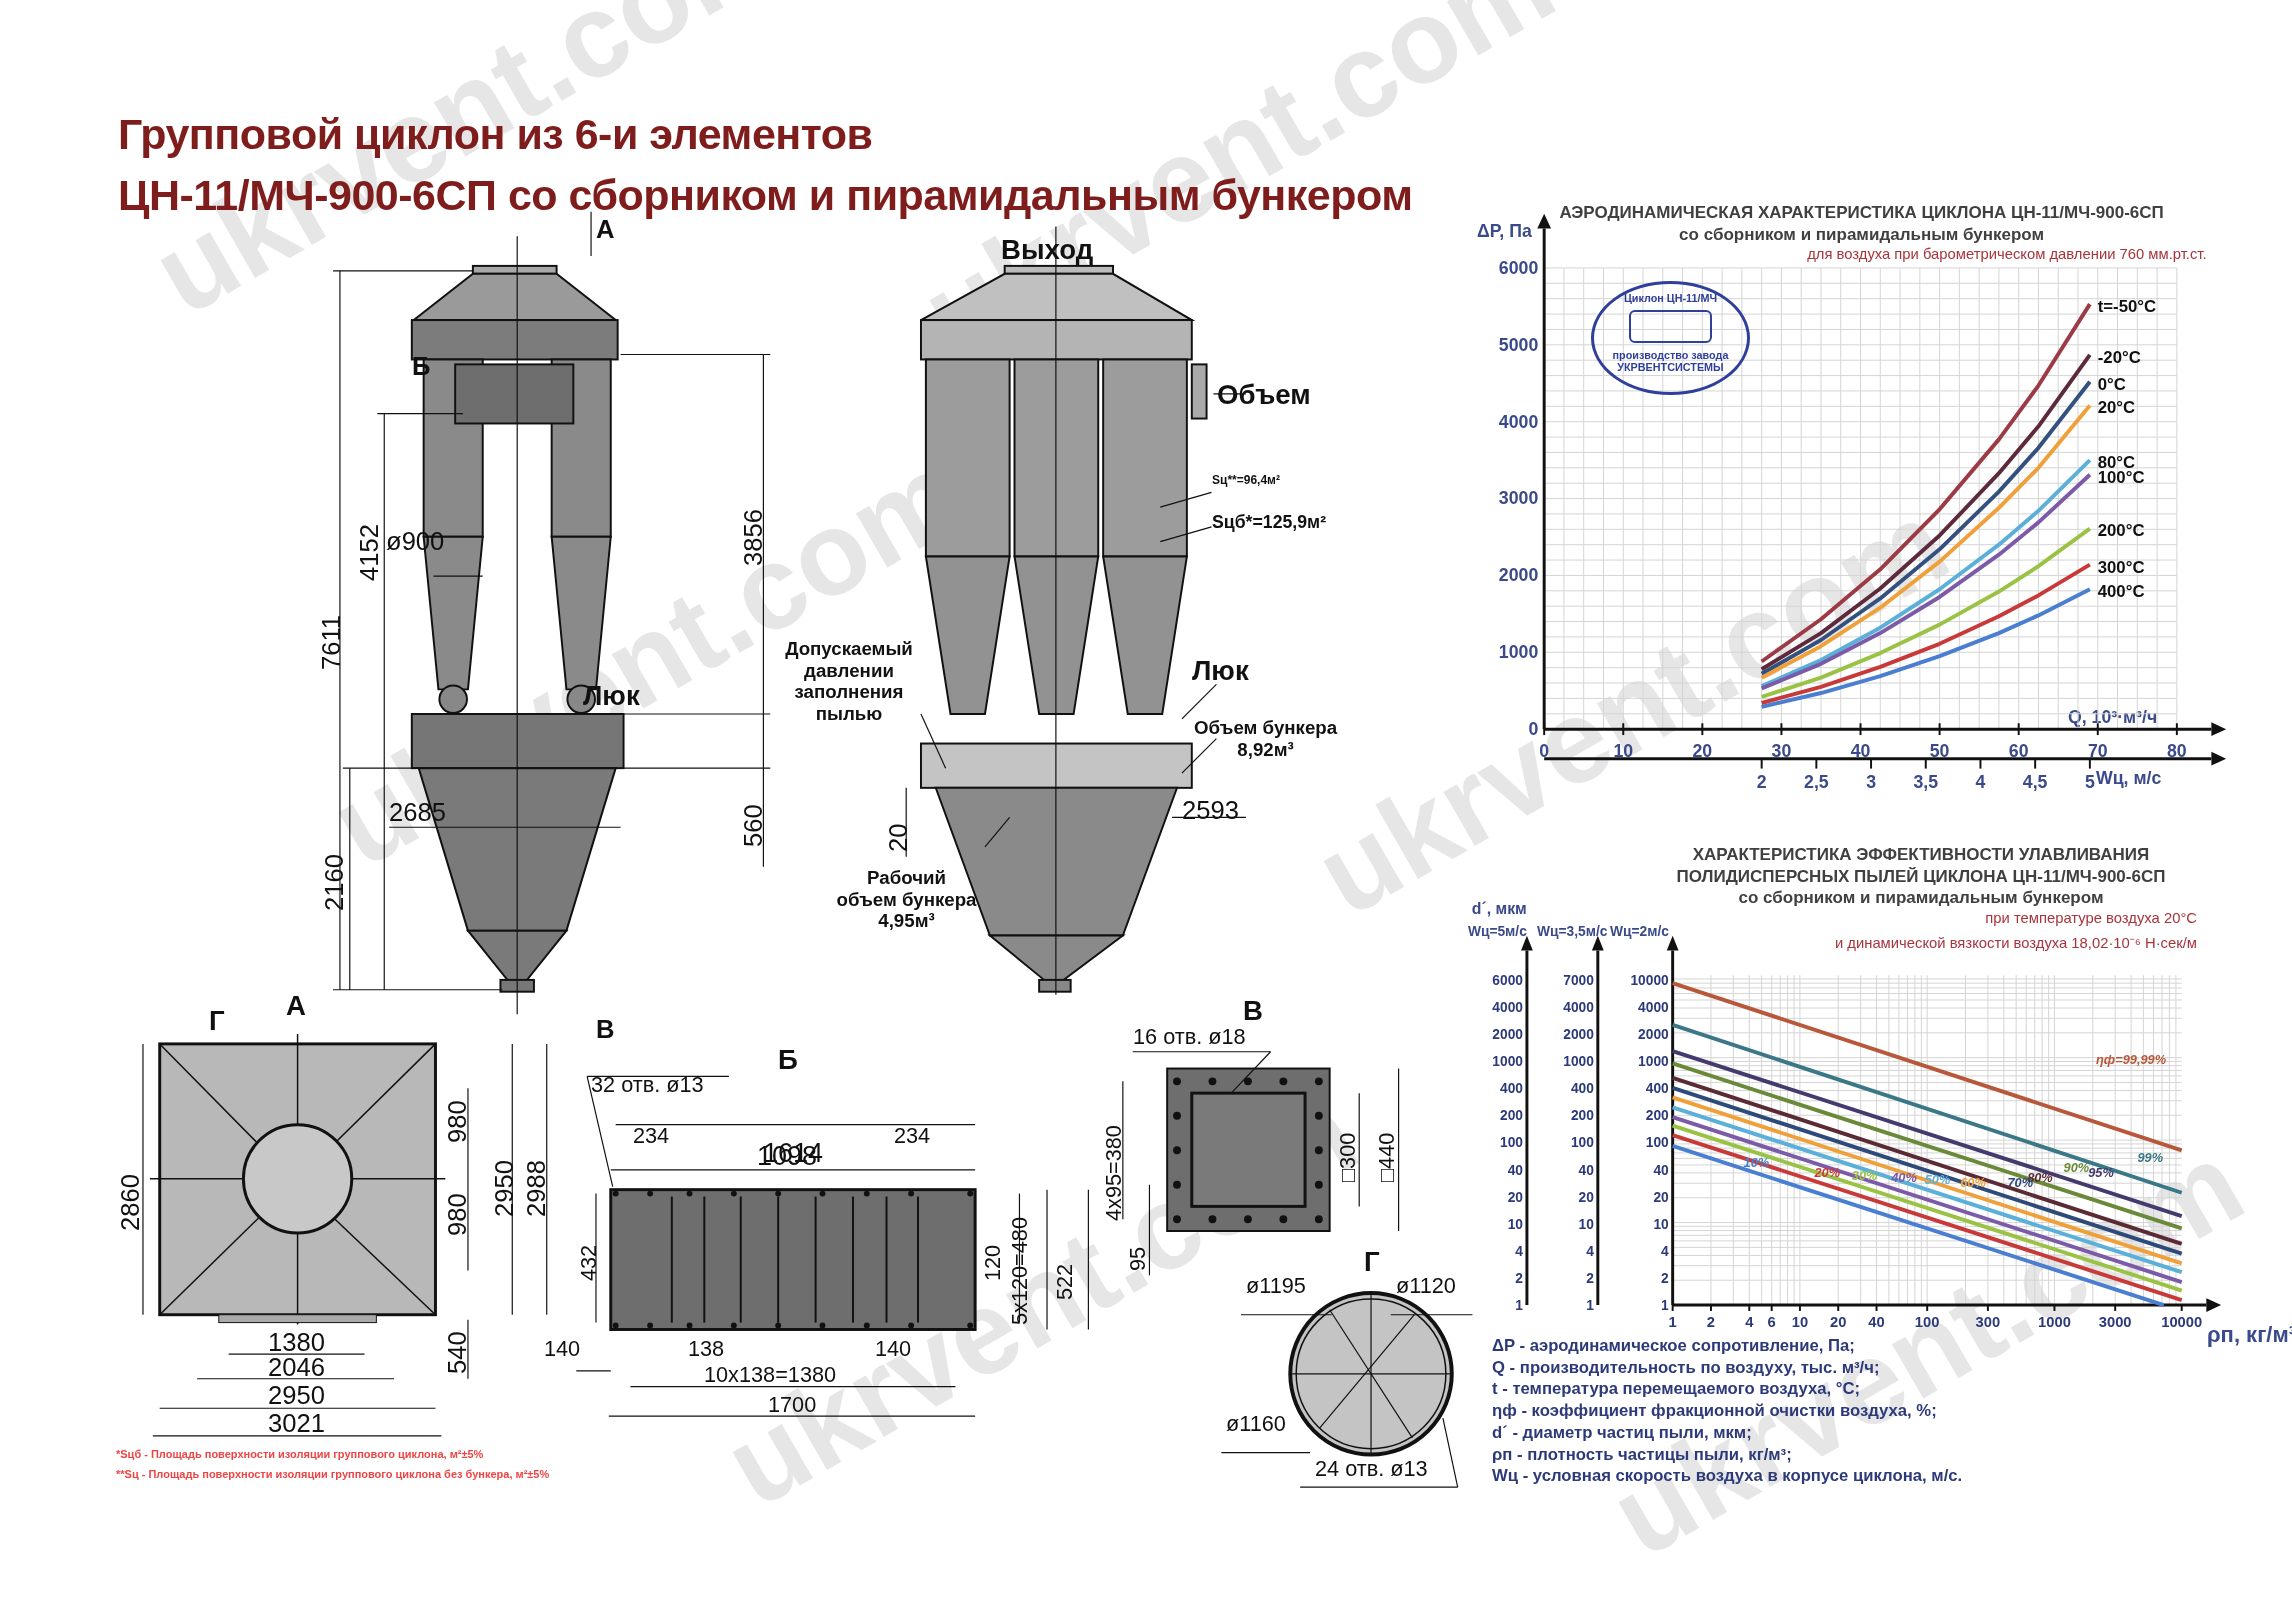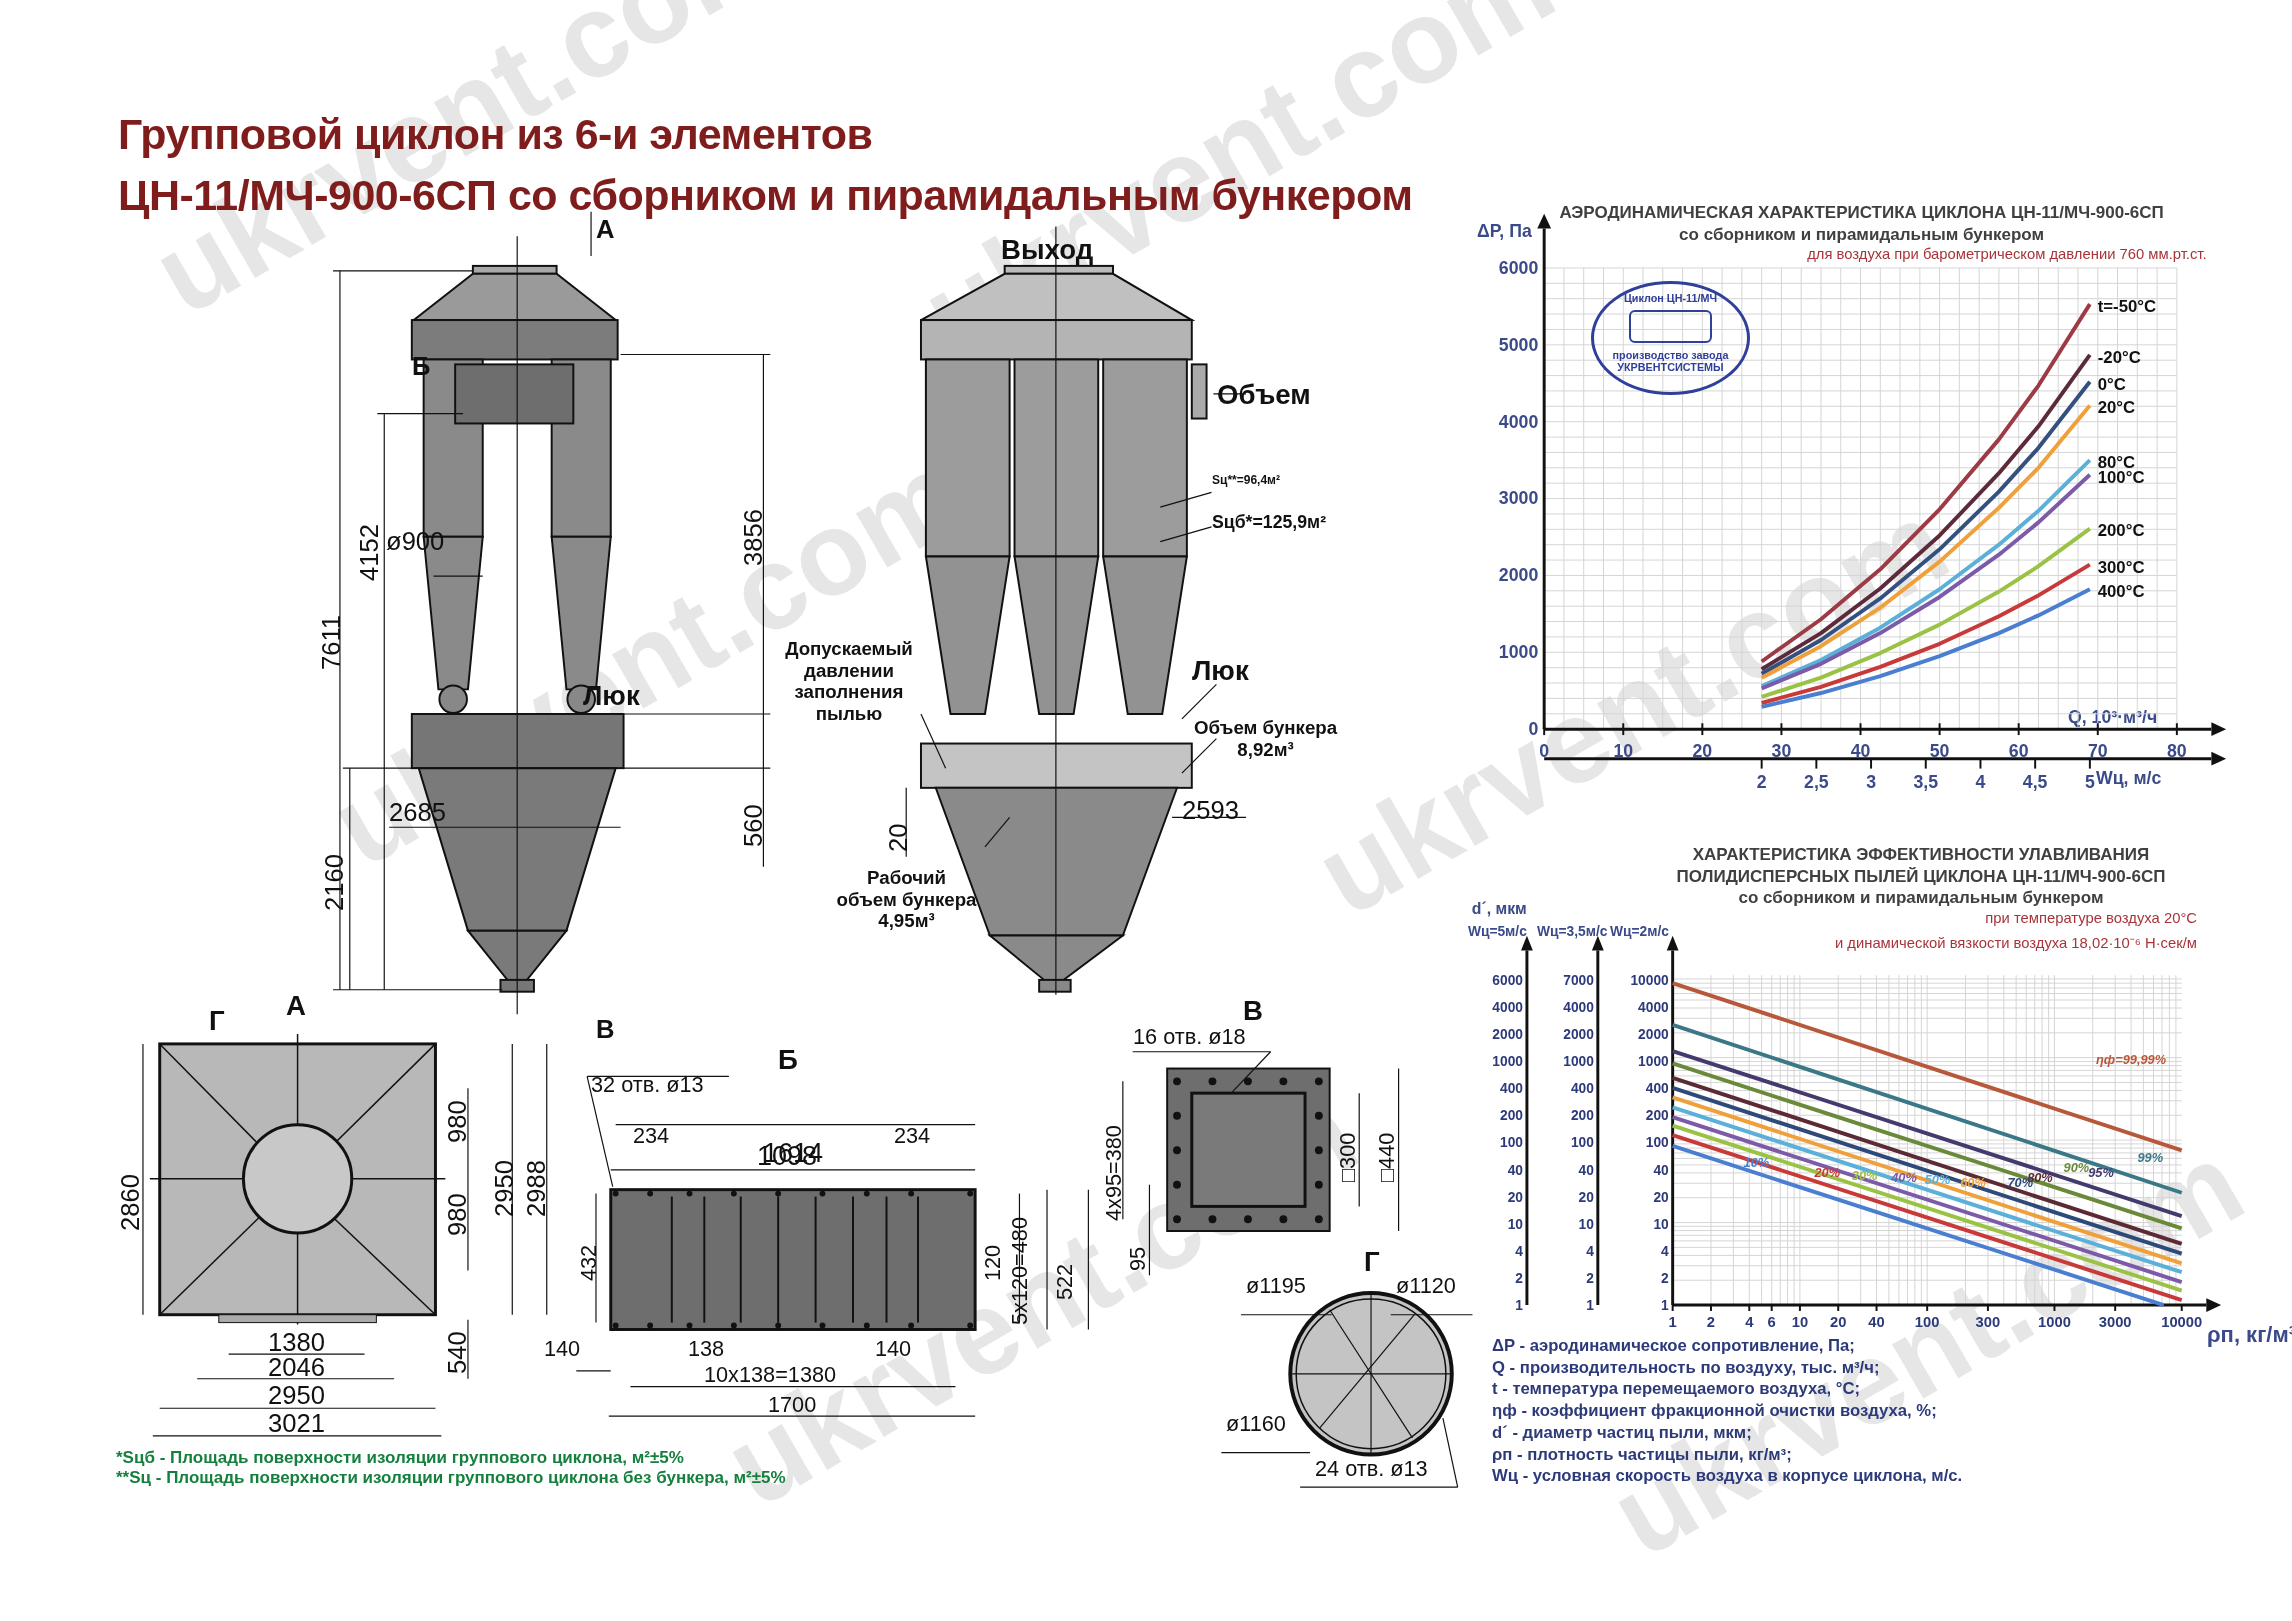--- a/index.html
+++ b/index.html
@@ -2,21 +2,21 @@
 <html><head>
 <meta charset="utf-8">
 <style>
   html,body{margin:0;padding:0;background:#fff;}
   body{width:2292px;height:1621px;position:relative;overflow:hidden;font-family:"Liberation Sans",sans-serif;color:#111;}
   .abs{position:absolute;}
   .title{font-family:"Liberation Sans",sans-serif;font-weight:bold;color:#7f1d1d;font-size:43px;letter-spacing:-0.5px;white-space:nowrap;line-height:1;margin-top:36px;}
   .lbl{font-weight:bold;font-size:25.6px;color:#111;white-space:nowrap;position:absolute;}
   .dim{font-size:25.6px;color:#111;white-space:nowrap;position:absolute;}
   .dimv{font-size:25.6px;color:#111;white-space:nowrap;position:absolute;transform:rotate(-90deg);transform-origin:left top;}
-  .note{font-size:17px;font-weight:bold;color:#15803d;white-space:nowrap;position:absolute;}
+  .note{font-size:11px;font-weight:bold;color:#ef4444;white-space:nowrap;position:absolute;}
   .ctitle{color:#404040;font-weight:bold;font-size:17px;text-align:center;white-space:nowrap;}
   .csub{color:#a8343a;font-size:14.8px;text-align:right;white-space:nowrap;}
   .axlab{color:#3a4a8a;font-weight:bold;font-size:17.7px;white-space:nowrap;position:absolute;}
   .legend-line{font-size:16.7px;color:#2c3a7a;font-weight:bold;white-space:nowrap;line-height:21.7px;}
   .wm{position:absolute;color:#e6e6e6;font-weight:bold;font-size:118px;transform:rotate(-30deg);white-space:nowrap;z-index:0;pointer-events:none;}
   svg{position:absolute;overflow:visible;}
   .layer{z-index:2;}
 </style>
 </head>
 <body>

